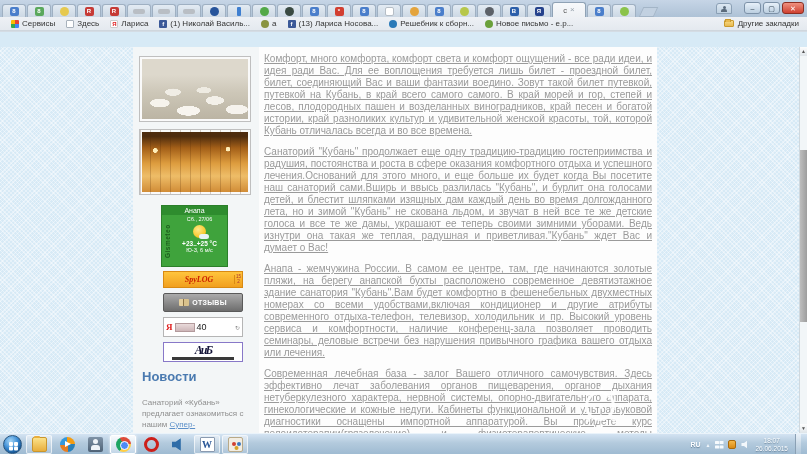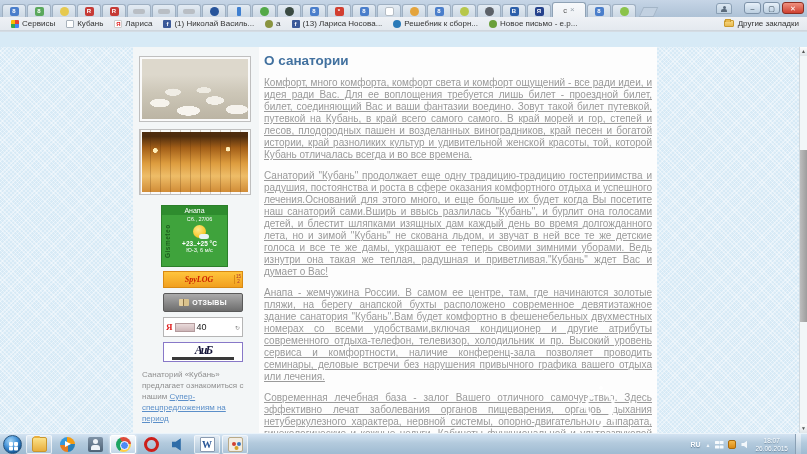--- a/index.html
+++ b/index.html
@@ -309,21 +309,21 @@
     <span class="menu-btn">≡</span>
   </div>
 
   <div class="bookmarks">
     <div class="bm">
         <span class="bmi grid"></span>
         <span>Сервисы</span>
       </div>
       <div class="bm">
         <span class="bmi page"></span>
-        <span>Кубань</span>
+        <span>Здесь</span>
       </div>
       <div class="bm">
         <span class="bmi ya">Я</span>
         <span>Лариса</span>
       </div>
       <div class="bm">
         <span class="bmi fb">f</span>
         <span>(1) Николай Василь...</span>
       </div>
       <div class="bm">
@@ -378,26 +378,26 @@
           <span class="note"></span>
           <span class="val">40</span>
           <span class="refresh">↻</span>
         </div>
         <div class="banner b-ab">
           <span class="ab">АиБ</span>
           <span class="strip"></span>
         </div>
 
         <div class="news">
+          <h2>Новости</h2>
           <div class="ntext"><span>Санаторий «Кубань» предлагает ознакомиться с нашим </span><a href="#">Супер-спецпредложениям на период</a></div>
         </div>
       </div>
 
       <div class="main">
-        <h1>О санатории</h1>
       <p>Комфорт, много комфорта, комфорт света и комфорт ощущений - все ради идеи, и идея ради Вас. Для ее воплощения требуется лишь билет - проездной билет, билет, соединяющий Вас и ваши фантазии воедино. Зовут такой билет путевкой, путевкой на Кубань, в край всего самого самого. В край морей и гор, степей и лесов, плодородных пашен и возделанных виноградников, край песен и богатой истории, край разноликих культур и удивительной женской красоты, той, которой Кубань отличалась всегда и во все времена.</p>
           <p>Санаторий "Кубань" продолжает еще одну традицию-традицию гостеприимства и радушия, постоянства и роста в сфере оказания комфортного отдыха и успешного лечения.Оснований для этого много, и еще больше их будет когда Вы посетите наш санаторий сами.Вширь и ввысь разлилась "Кубань", и бурлит она голосами детей, и блестит шляпками изящных дам каждый день во время долгожданного лета, но и зимой "Кубань" не скована льдом, и звучат в ней все те же детские голоса и все те же дамы, украшают ее теперь своими зимними уборами. Ведь изнутри она такая же теплая, радушная и приветливая."Кубань" ждет Вас и думает о Вас!</p>
           <p>Анапа - жемчужина России. В самом ее центре, там, где начинаются золотые пляжи, на берегу анапской бухты расположено современное девятиэтажное здание санатория "Кубань".Вам будет комфортно в фешенебельных двухместных номерах со всеми удобствами,включая кондиционер и другие атрибуты современного отдыха-телефон, телевизор, холодильник и пр. Высокий уровень сервиса и комфортности, наличие конференц-зала позволяет проводить семинары, деловые встречи без нарушения привычного графика вашего отдыха или лечения.</p>
           <p>Современная лечебная база - залог Вашего отличного самочувствия. Здесь эффективно лечат заболевания органов пищеварения, органов дыхания нетуберкулезного характера, нервной системы, опорно-двигательного аппарата, гинекологические и кожные недуги. Кабинеты функциональной и ультразвуковой диагностики оснащены импортной аппаратурой. Вы пройдете курс пелоидотерапии(грязелечение) и физиотерапевтические методы лечения:гидротерапия, термотерапия(сауна). К Вашим услугам кабинеты кишечных процедур, ингаляций, магнитолазеротерапии, ручного и механического массажа. Последствия травм и ранений поддаются лечению на аппарате с компьютерной системой американского производства "Biodex", единственной на юге России. Зал лечебной физкультуры дополняется тренажерным залом. Гордость "Кубани" - "Капсула здоровой среды" (с восемью видами воздействия на пациента - микросауна, арома-терапия, вибромассаж и т.д.). Для лечения бронхо-легочной патологии оборудована галокамера, воспроизводящая параметры среды соляных шахт. Отделение зубопротезирования оборудовано по последнему слову техники. На аппаратном комплексе "Амблиокор" лечатся болезни глаз: миопия, амблиопия, астигматизм. Комната психологической разгрузки создаст положительный настрой на выздоровление у маленьких и взрослых пациентов. О вашем здоровье позаботятся врачи: терапевты, педиатры, невропатолог</p>
         </div>
     </div>
 
     <div class="scroll">
       <div class="sarrow up">▲</div>
       <div class="sthumb"></div>

